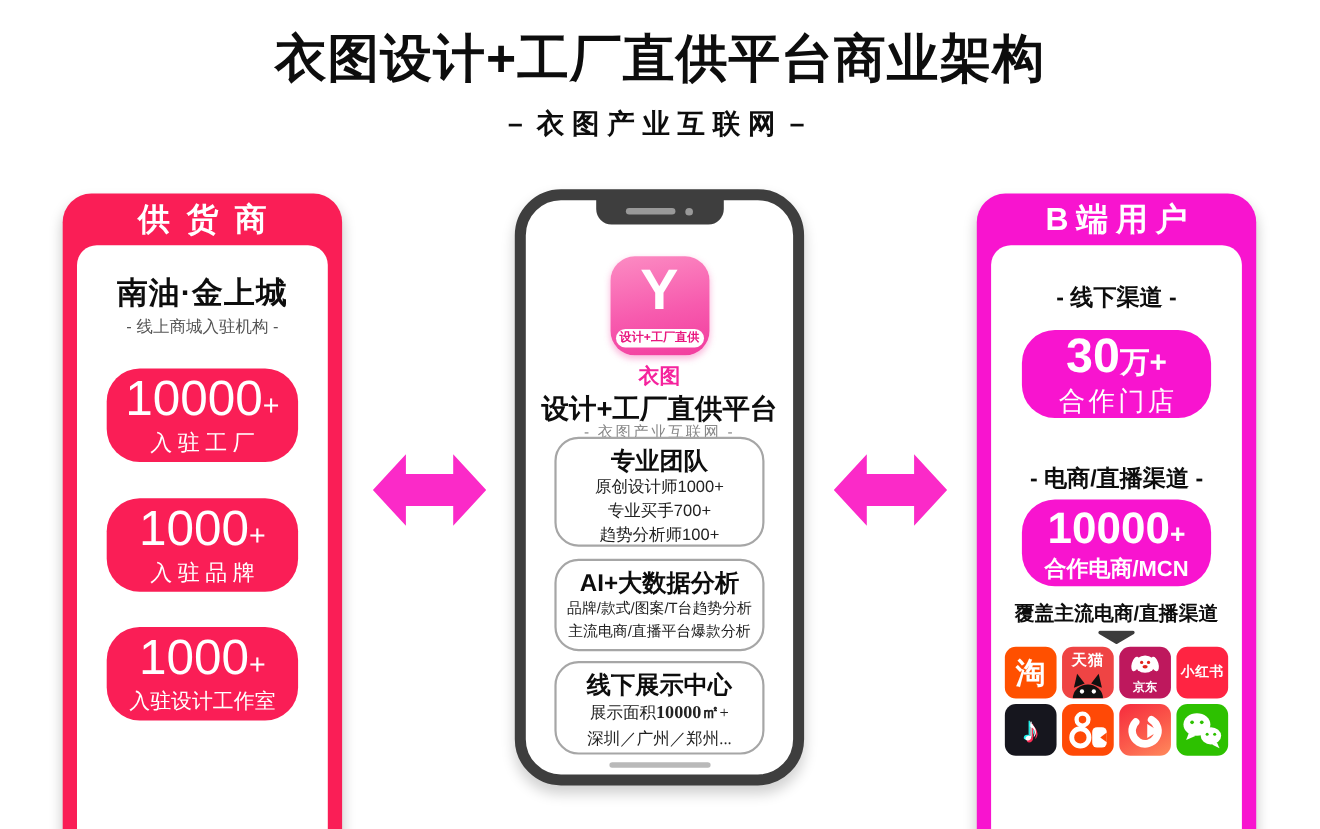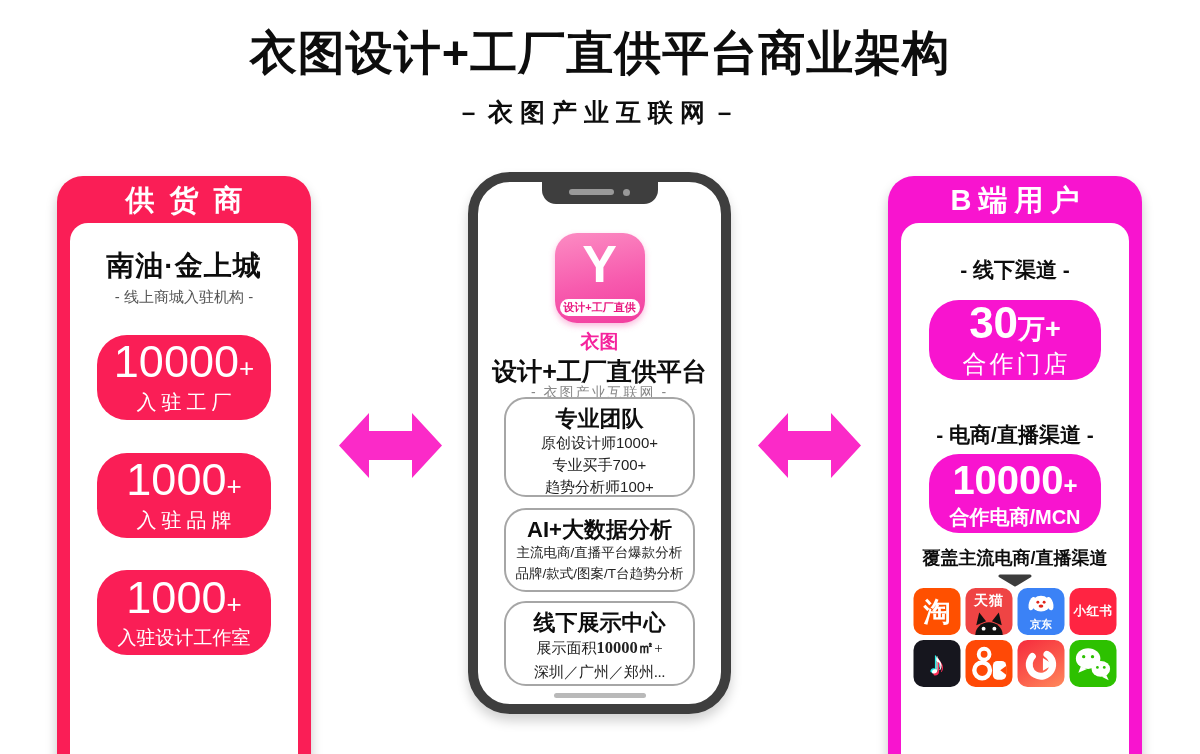--- a/index.html
+++ b/index.html
@@ -83,21 +83,21 @@
   .m-pill.p2 .pill-label{font-size:20px;letter-spacing:0;padding-left:0;font-weight:700;}
   .coverage{position:absolute;top:323px;width:100%;text-align:center;font-size:18px;font-weight:600;color:#0d0d0d;}
   .tri{position:absolute;top:350px;left:50%;transform:translateX(-50%);width:36px;height:13px;}
 
   .app-grid{position:absolute;top:365px;left:50%;transform:translateX(-50%);display:grid;grid-template-columns:repeat(4,47px);grid-auto-rows:47px;gap:5px;}
   .tile{position:relative;border-radius:10px;overflow:hidden;display:flex;align-items:center;justify-content:center;color:#fff;}
   .tile svg{position:absolute;inset:0;width:100%;height:100%;}
   .tile.taobao{background:#FF5000;font-size:27px;font-weight:900;}
   .tile.tmall{background:#ef4444;}
   .tmall-txt{position:absolute;top:4px;width:100%;text-align:center;font-size:14px;font-weight:900;letter-spacing:1px;}
-  .tile.jd{background:#3b82f6;}
+  .tile.jd{background:#be185d;}
   .jd-txt{position:absolute;bottom:3px;width:100%;text-align:center;font-size:11px;font-weight:800;}
   .tile.xhs{background:#FF2442;font-size:12.5px;font-weight:900;letter-spacing:.5px;}
   .tile.douyin{background:#16161E;}
   .note{position:absolute;inset:0;display:flex;align-items:center;justify-content:center;font-size:31px;font-weight:700;}
   .note.c{color:#25F4EE;transform:translate(-1.5px,-1.5px);}
   .note.r{color:#FE2C55;transform:translate(1.5px,1.5px);}
   .note.w{color:#fff;}
   .tile.kuaishou{background:#FF4906;}
   .tile.diantao{background:linear-gradient(150deg,#F62B3D 0%,#FB5A4B 55%,#FF8A5C 100%);}
   .tile.wechat{background:#2DC100;}
@@ -158,22 +158,22 @@
 
     <div class="info-card team">
       <div class="info-title">专业团队</div>
       <div class="info-line">原创设计师1000+</div>
       <div class="info-line">专业买手700+</div>
       <div class="info-line">趋势分析师100+</div>
     </div>
 
     <div class="info-card ai">
       <div class="info-title">AI+大数据分析</div>
+      <div class="info-line">品牌/款式/图案/T台趋势分析</div>
       <div class="info-line">主流电商/直播平台爆款分析</div>
-      <div class="info-line">品牌/款式/图案/T台趋势分析</div>
     </div>
 
     <div class="info-card showroom">
       <div class="info-title">线下展示中心</div>
       <div class="info-line"><span>展示面积</span><b>10000㎡</b><span>+</span></div>
       <div class="info-line">深圳／广州／郑州...</div>
     </div>
 
     <div class="home-indicator"></div>
   </div>

